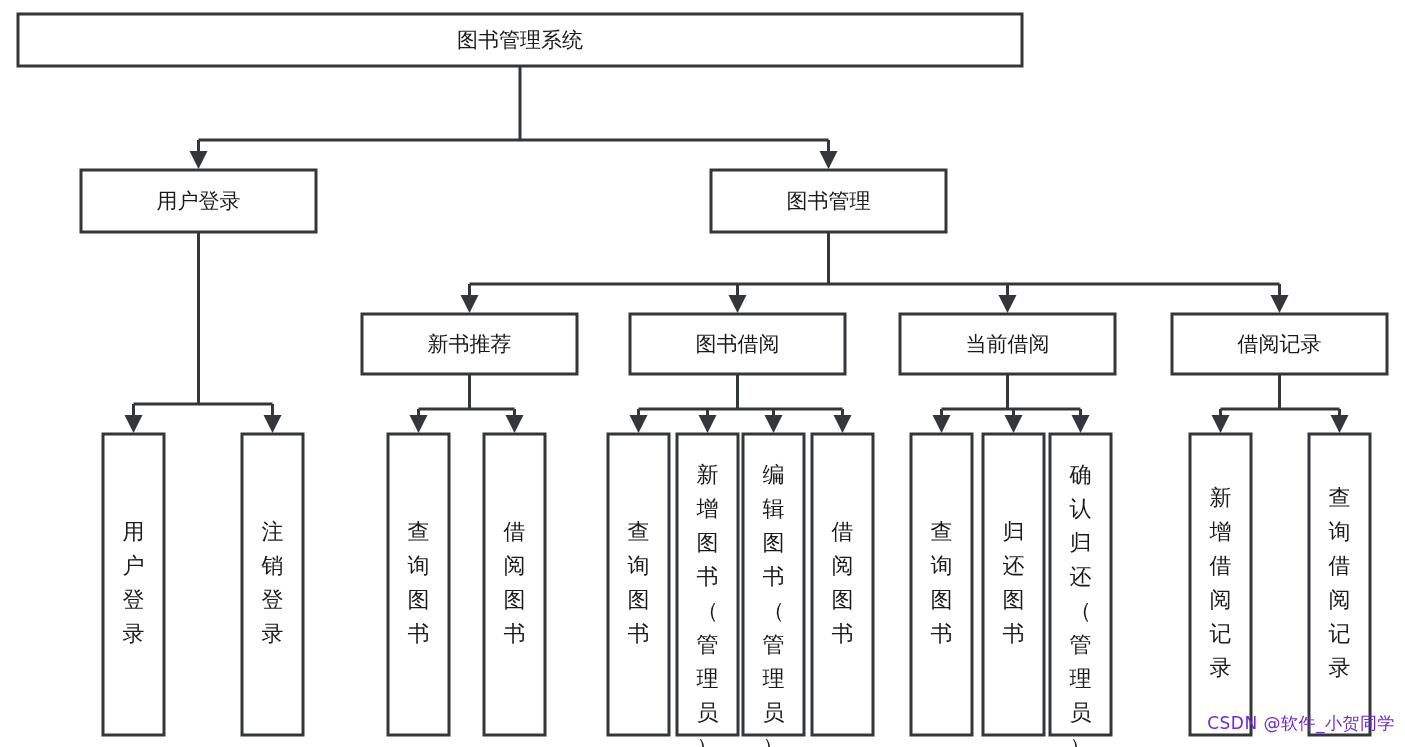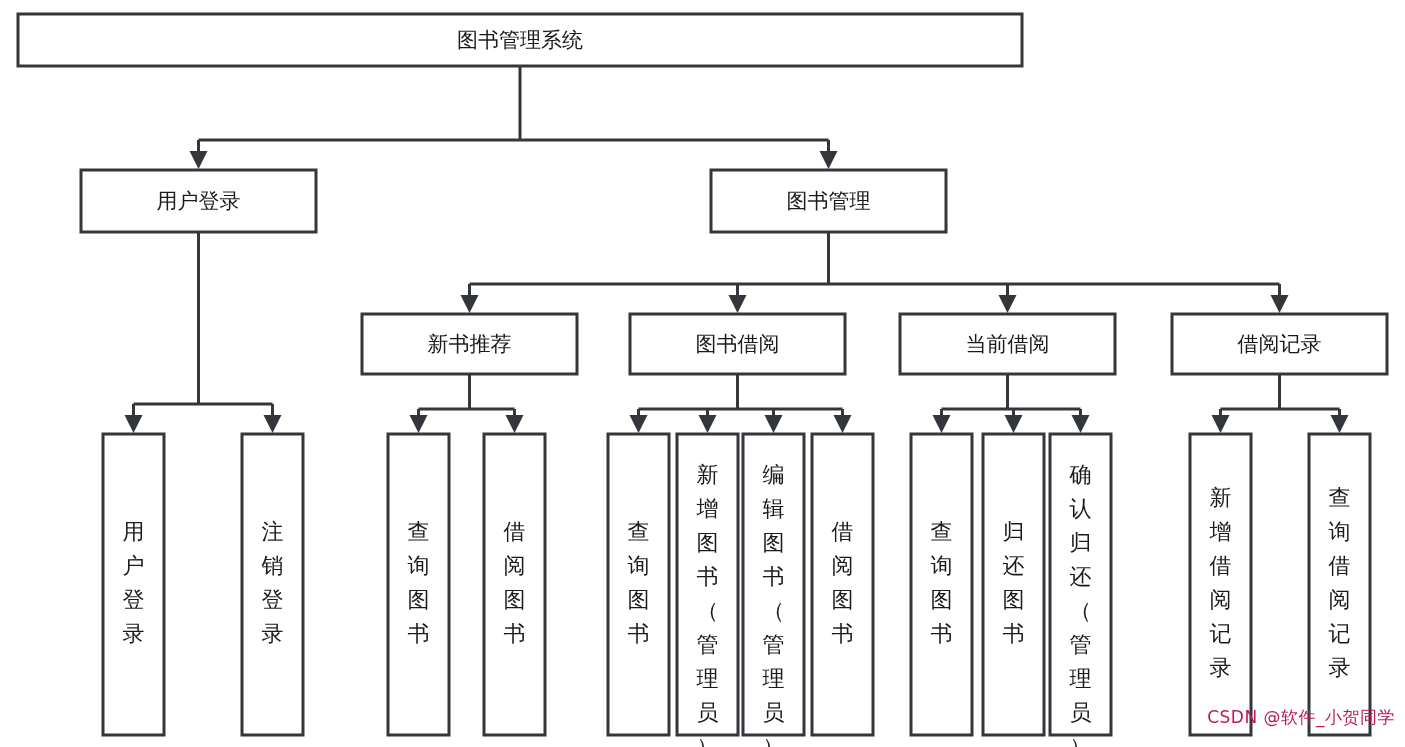--- a/index.html
+++ b/index.html
@@ -48,24 +48,24 @@
     stroke-width: 3;
     fill: none;
   }
   .arrowhead {
     fill: #33363b;
     stroke: none;
   }
   .watermark {
     position: absolute;
     right: 10px;
-    bottom: 18px;
+    bottom: 12px;
     font-family: "DejaVu Sans", "Liberation Sans", sans-serif;
     font-size: 17px;
-    color: #be185d;
+    color: #6d28d9;
     letter-spacing: 0.5px;
     white-space: nowrap;
     pointer-events: none;
   }
 </style>
 </head>
 <body>
 
 <div id="diagram-root">
   <svg class="diagram" id="diagram-svg" viewBox="0 0 1405 747" xmlns="http://www.w3.org/2000/svg">

